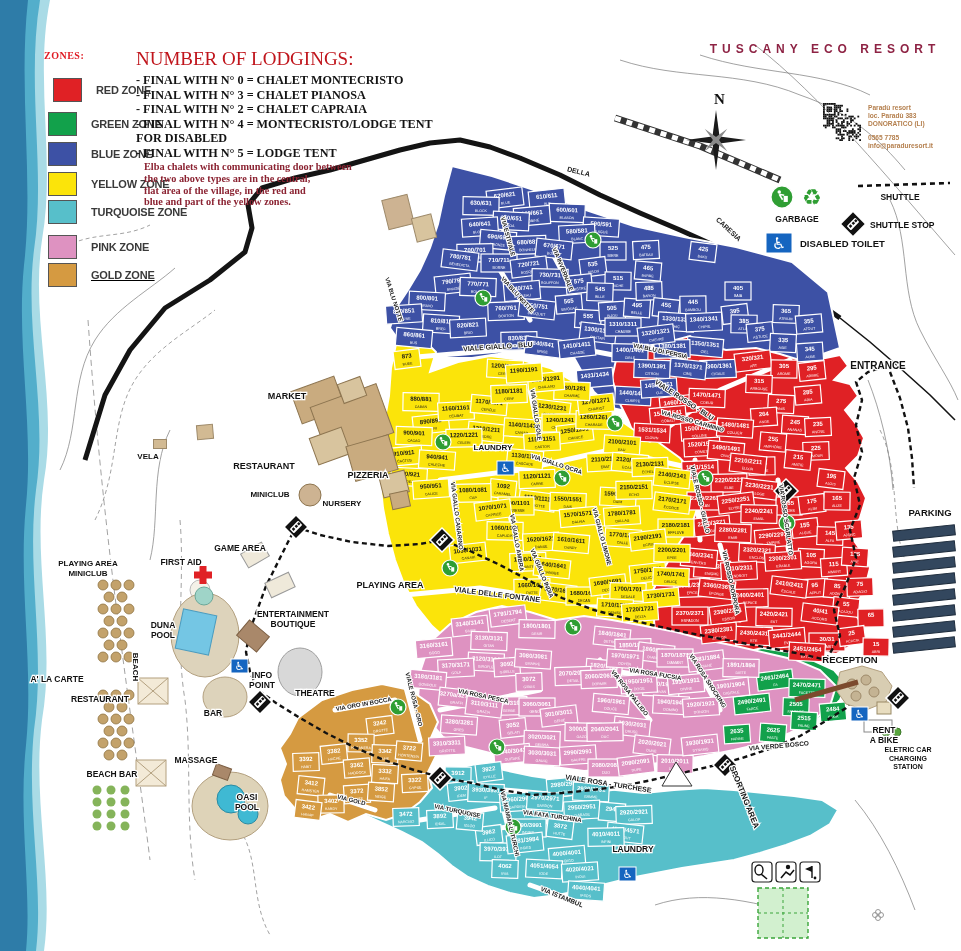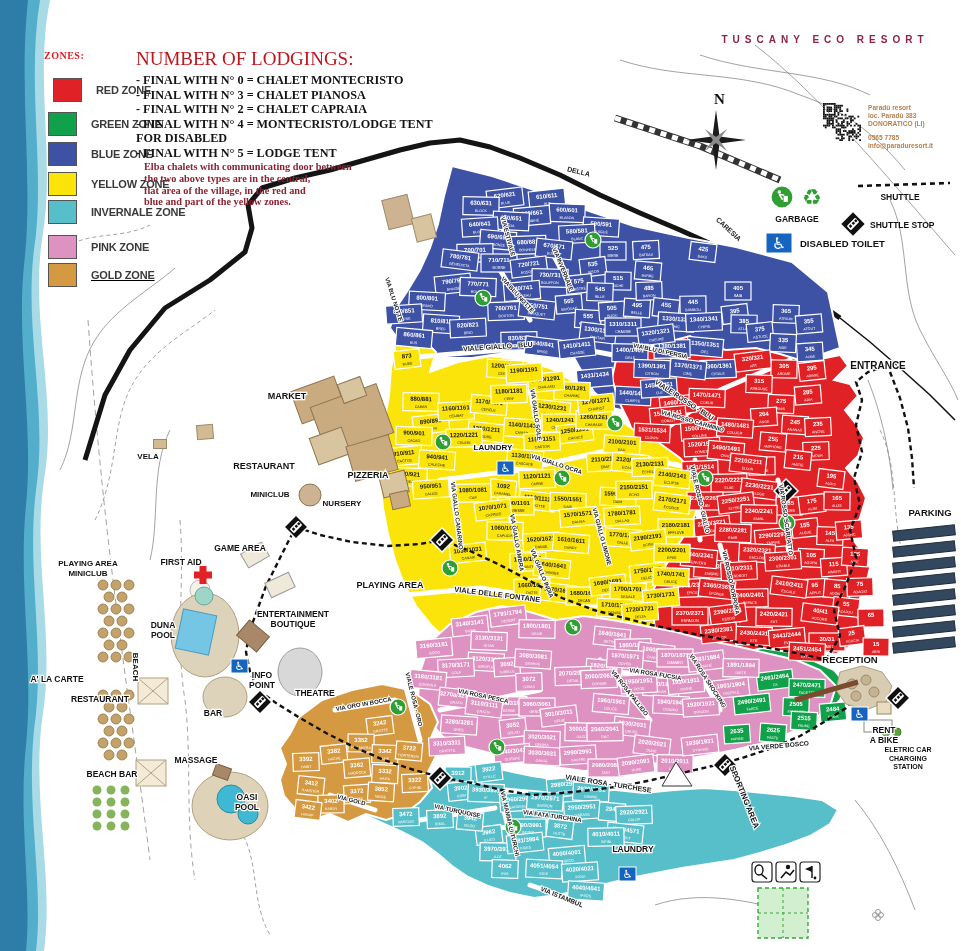--- a/index.html
+++ b/index.html
@@ -14,21 +14,21 @@
   .lg-sw{width:27px;height:22px;border:1px solid #555;margin-right:14px;flex:none;}
   .lg-lb{font-size:11px;color:#3a3a3a;font-weight:bold;letter-spacing:-.2px;}
   
   .lodg{left:136px;top:48px;width:300px;}
   .lodg .ttl{font-family:"Liberation Serif",serif;font-weight:normal;font-size:19px;color:#c0151c;margin-bottom:3px;}
   .lodg .rule{font-family:"Liberation Serif",serif;font-weight:bold;font-size:12.2px;color:#141414;line-height:14.5px;}
   .lodg .note{font-family:"Liberation Serif",serif;font-weight:bold;font-size:10.3px;color:#8b2332;line-height:11.8px;margin-left:8px;margin-top:1px;}
   
   .brand{left:700px;top:30px;width:250px;text-align:center;}
   .brand .logo{font-family:"Liberation Serif",serif;font-size:44px;color:#8e2344;font-weight:bold;letter-spacing:3px;line-height:44px;}
-  .brand .tag{font-size:10px;color:#8e2344;letter-spacing:5px;font-weight:bold;margin-top:4px;}
+  .brand .tag{font-size:12px;color:#8e2344;letter-spacing:5px;font-weight:bold;margin-top:12px;}
   .qr{position:absolute;left:823px;top:103px;width:38px;height:38px;}
   .contact{position:absolute;left:868px;top:104px;width:92px;font-size:6.6px;color:#b5804f;line-height:8px;text-align:left;font-weight:bold;}
   .contact .gap{height:6px;}
 </style>
 </head>
 <body>
 
 <div class="stage">
   <svg id="map" width="961" height="951" viewBox="0 0 961 951">
       <path d="M0,0 L50,0 C34,80 56,160 42,240 C30,320 58,400 44,480 C32,560 56,640 42,720 C32,800 54,880 44,951 L0,951 Z" fill="#a9dbe6"></path>
@@ -1929,21 +1929,21 @@
       <div class="lg-item" style="left: 48px; top: 142px;">
         <div class="lg-sw" style="background: rgb(61, 81, 165);"></div>
         <div class="lg-lb">BLUE ZONE</div>
       </div>
       <div class="lg-item" style="left: 48px; top: 172px;">
         <div class="lg-sw" style="background: rgb(251, 228, 10);"></div>
         <div class="lg-lb">YELLOW ZONE</div>
       </div>
       <div class="lg-item" style="left: 48px; top: 200px;">
         <div class="lg-sw" style="background: rgb(87, 191, 202);"></div>
-        <div class="lg-lb">INVERNALE ZONE</div>
+        <div class="lg-lb">TURQUOISE ZONE</div>
       </div>
       <div class="lg-item" style="left: 48px; top: 235px; text-align: center;">
         <div class="lg-sw" style="background: rgb(222, 146, 193);"></div>
         <div class="lg-lb">PINK ZONE</div>
       </div>
       <div class="lg-item" style="left: 48px; top: 263px; text-decoration: underline;">
         <div class="lg-sw" style="background: rgb(213, 154, 65);"></div>
         <div class="lg-lb">GOLD ZONE</div>
       </div>
     </div>

